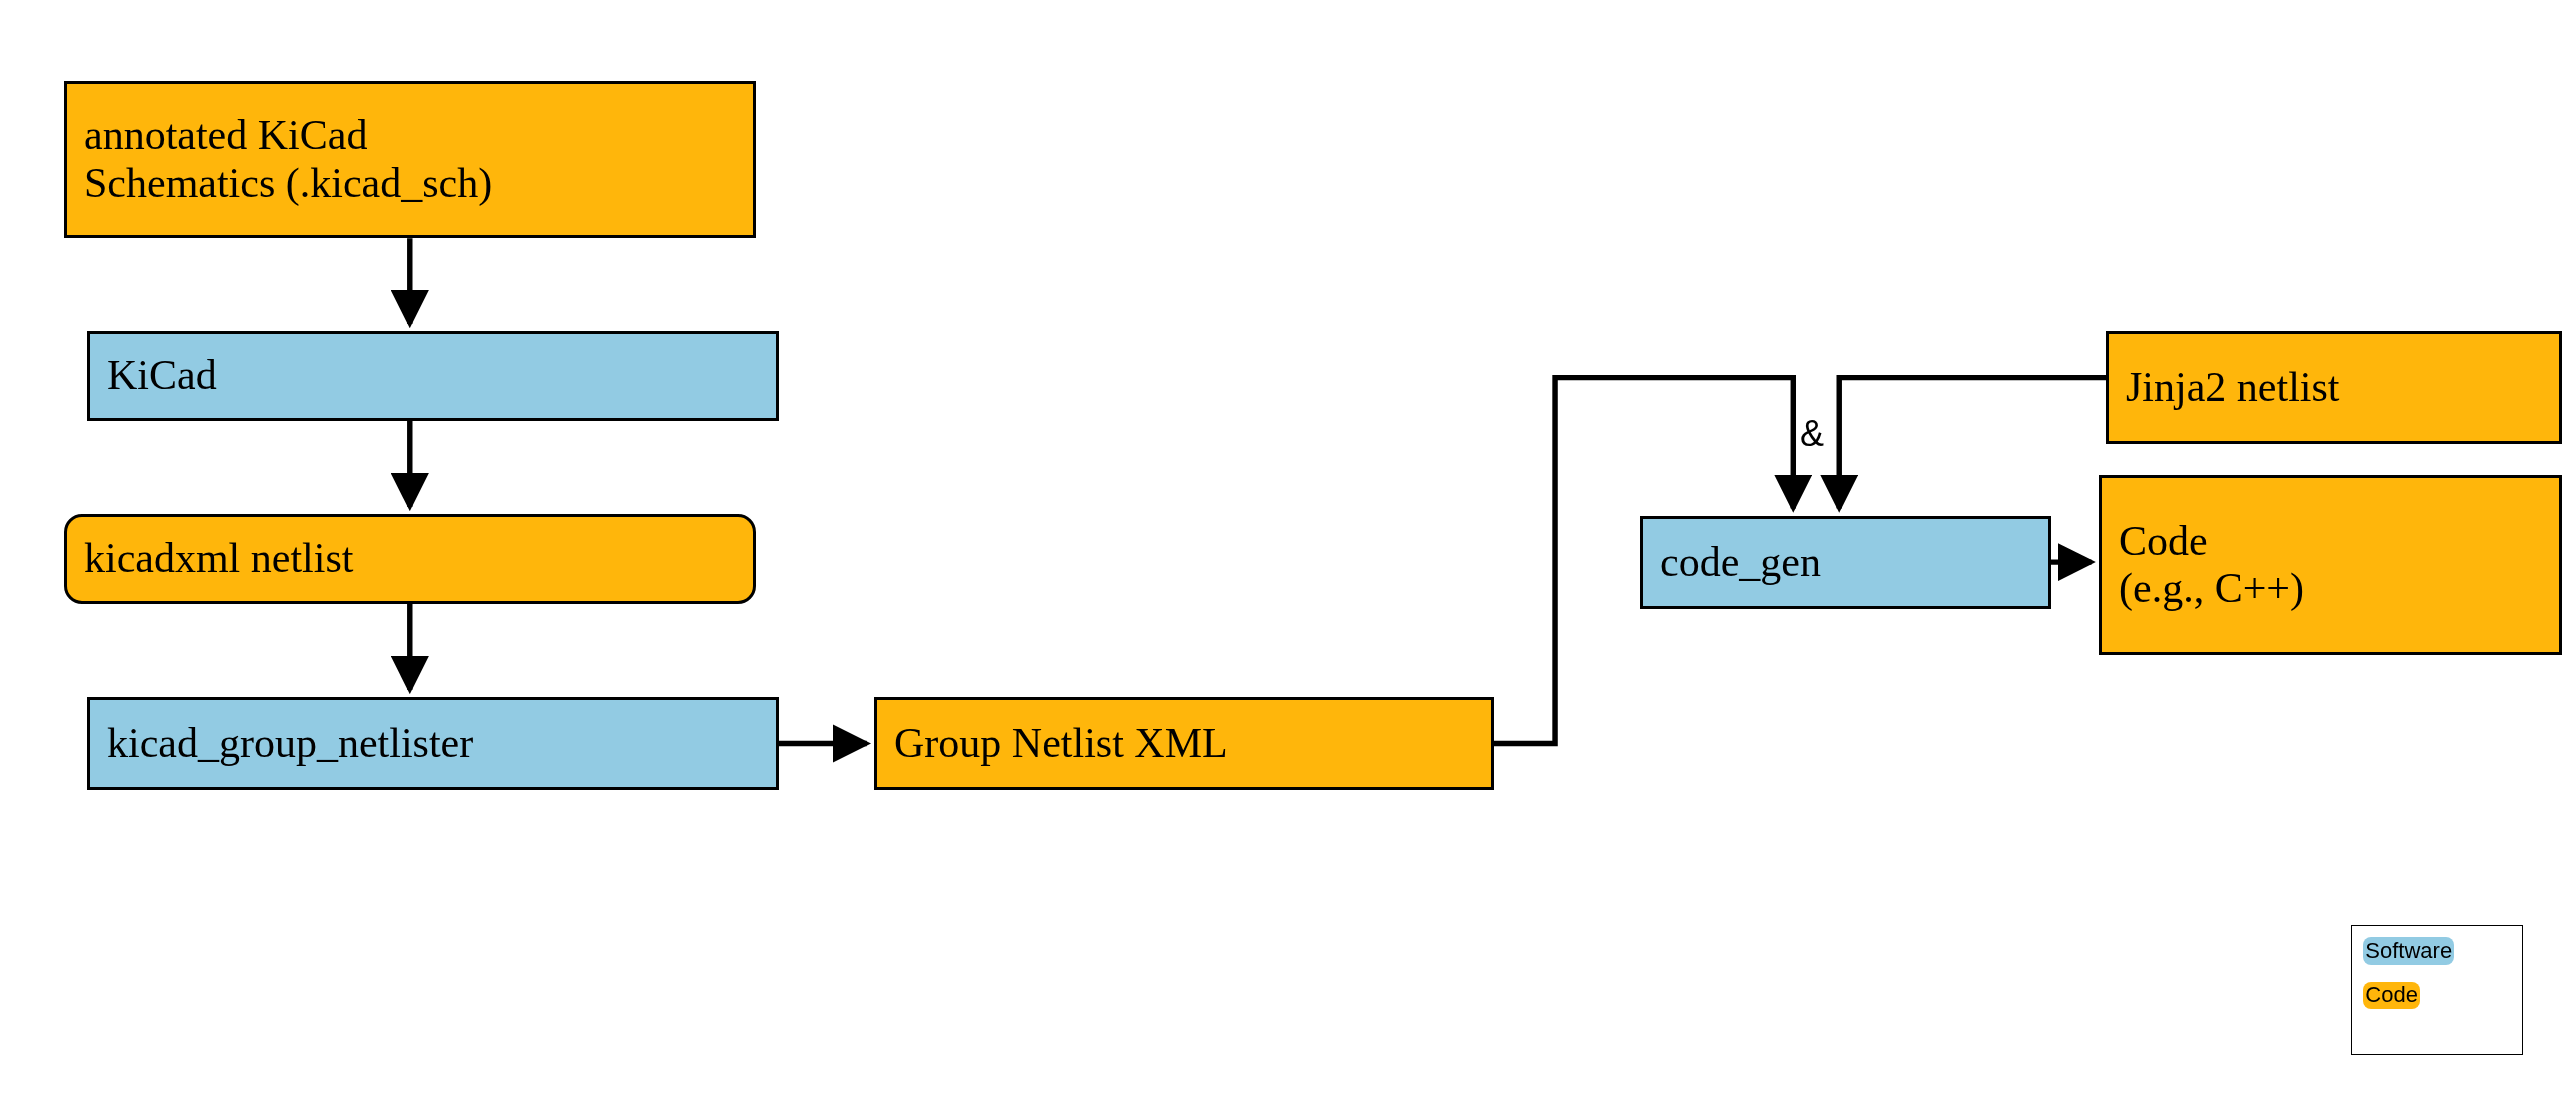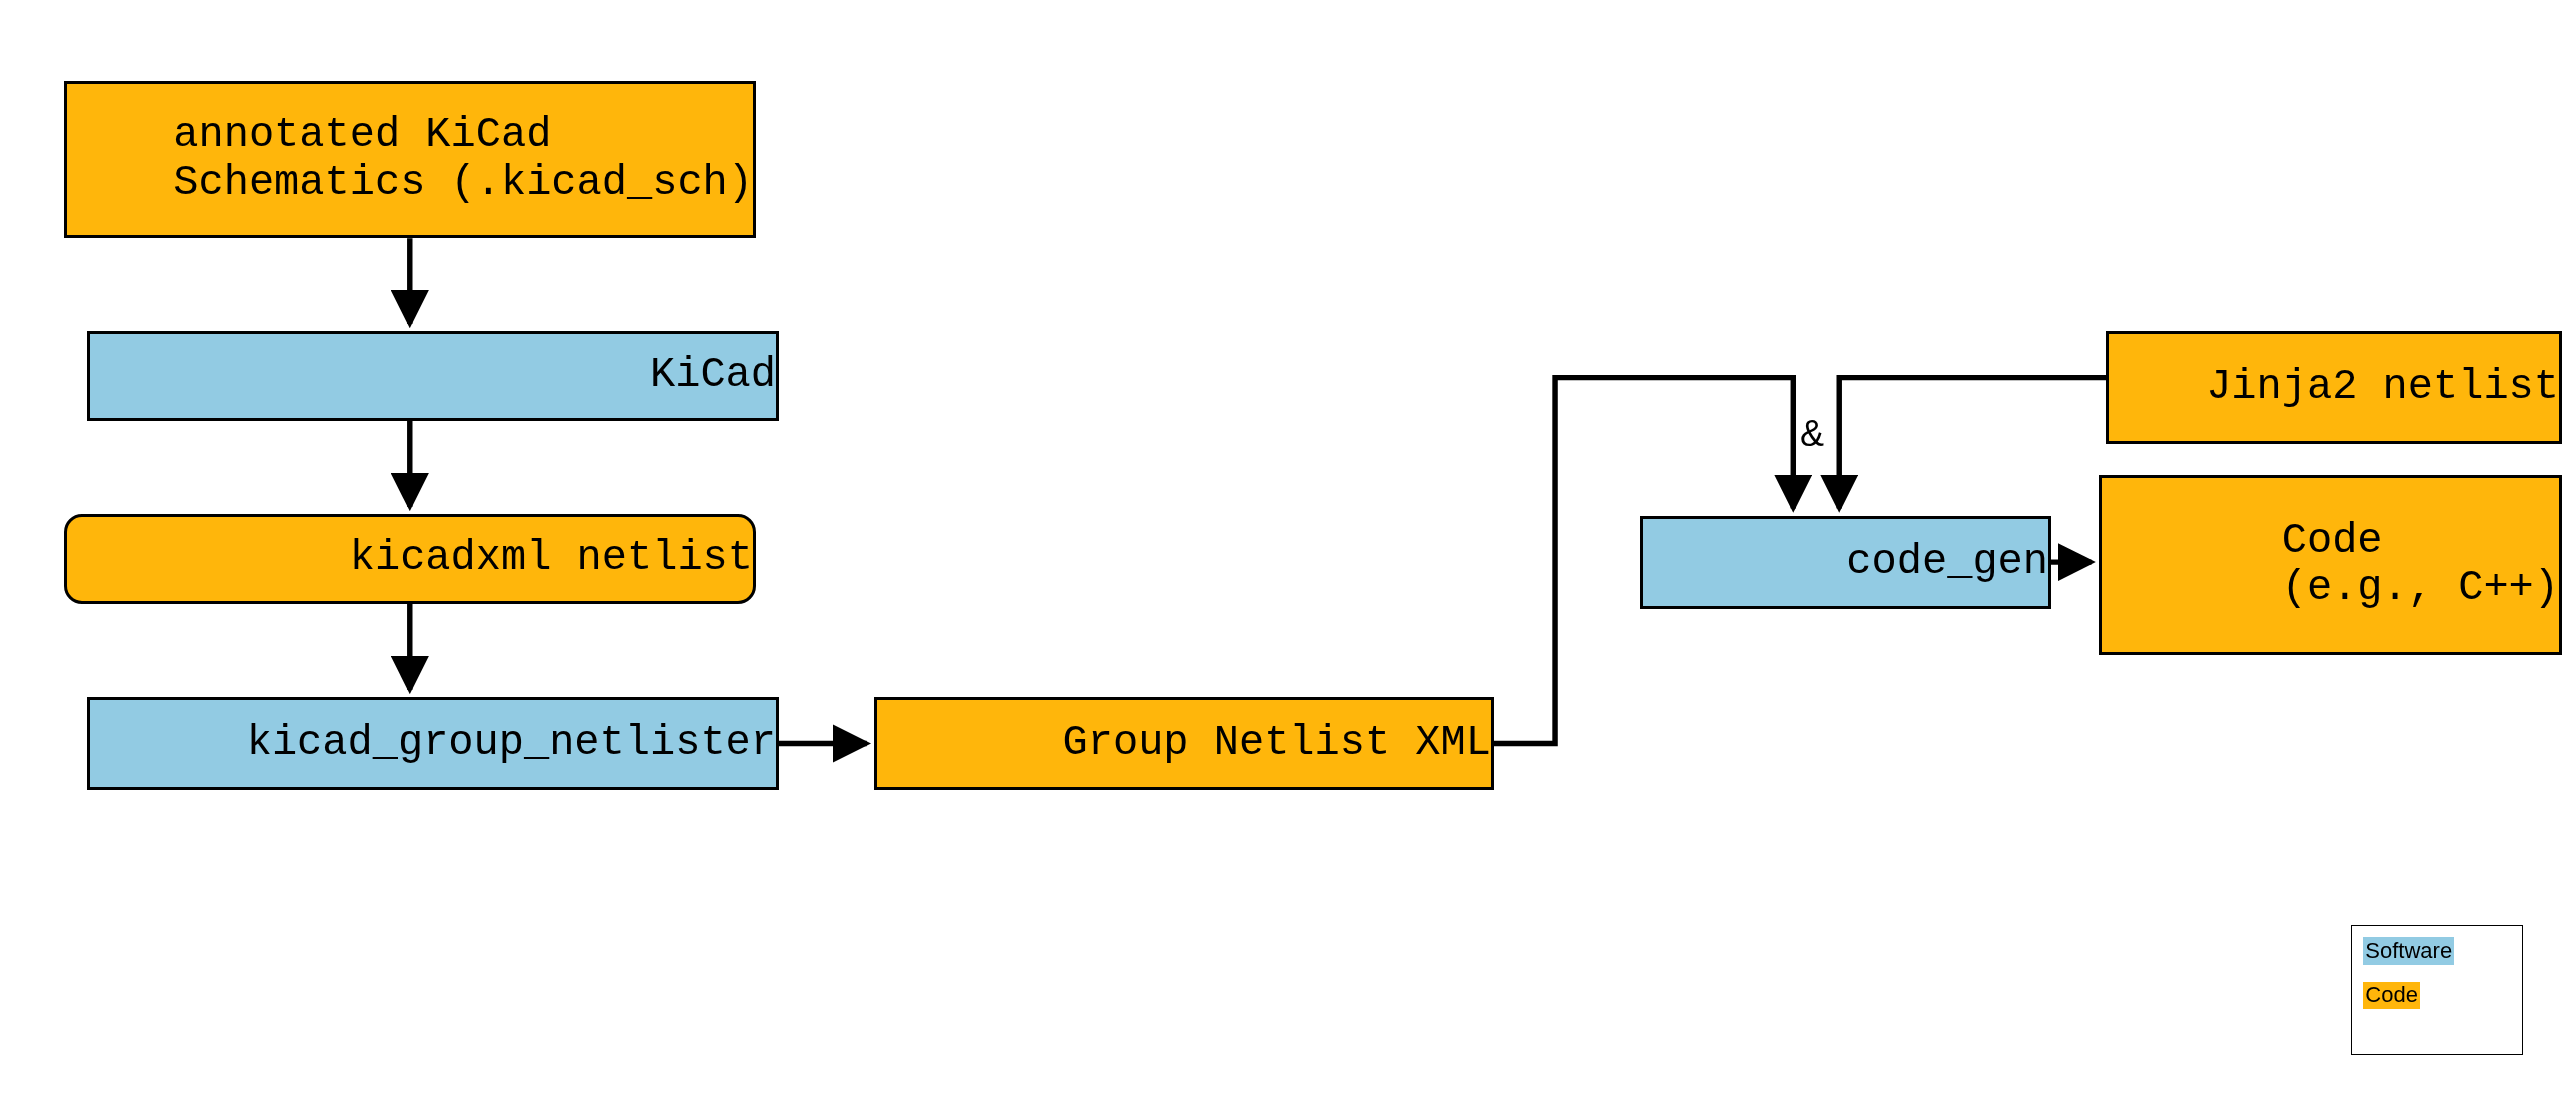--- a/index.html
+++ b/index.html
@@ -16,27 +16,27 @@
     height: 1104px;
     background: #ffffff;
     overflow: hidden;
   }
   .node {
     position: absolute;
     box-sizing: border-box;
     border: 3.9px solid #000000;
     display: flex;
     align-items: center;
-    justify-content: flex-end;
+    justify-content: flex-start;
     color: #000000;
     font-size: 42px;
     line-height: 1.12;
     padding-left: 17px;
     white-space: pre-line;
-    font-family: Liberation Mono, monospace;
+    font-family: Liberation Serif, serif;
   }
   .node.file    { background: #ffb60b; }
   .node.software{ background: #92cbe3; margin-left: 23px; }
 
   .edge-svg {
     position: absolute;
     left: 0;
     top: 0;
     width: 2576px;
     height: 1104px;
@@ -66,20 +66,21 @@
     display: block;
     margin-bottom: 17px;
   }
   .legend-chip {
     display: inline-block;
     font-size: 22px;
     line-height: 1.18;
     color: #000000;
     padding: 0.8px 2.3px;
     font-family: "Liberation Sans", sans-serif;
+    border-radius: 8px;
   }
   .legend-chip.software { background: #92cbe3; }
   .legend-chip.file     { background: #ffb60b; }
 </style>
 </head>
 <body>
 
 <div id="canvas">
 
   <svg class="edge-svg" viewBox="0 0 3308 1418" xmlns="http://www.w3.org/2000/svg">

